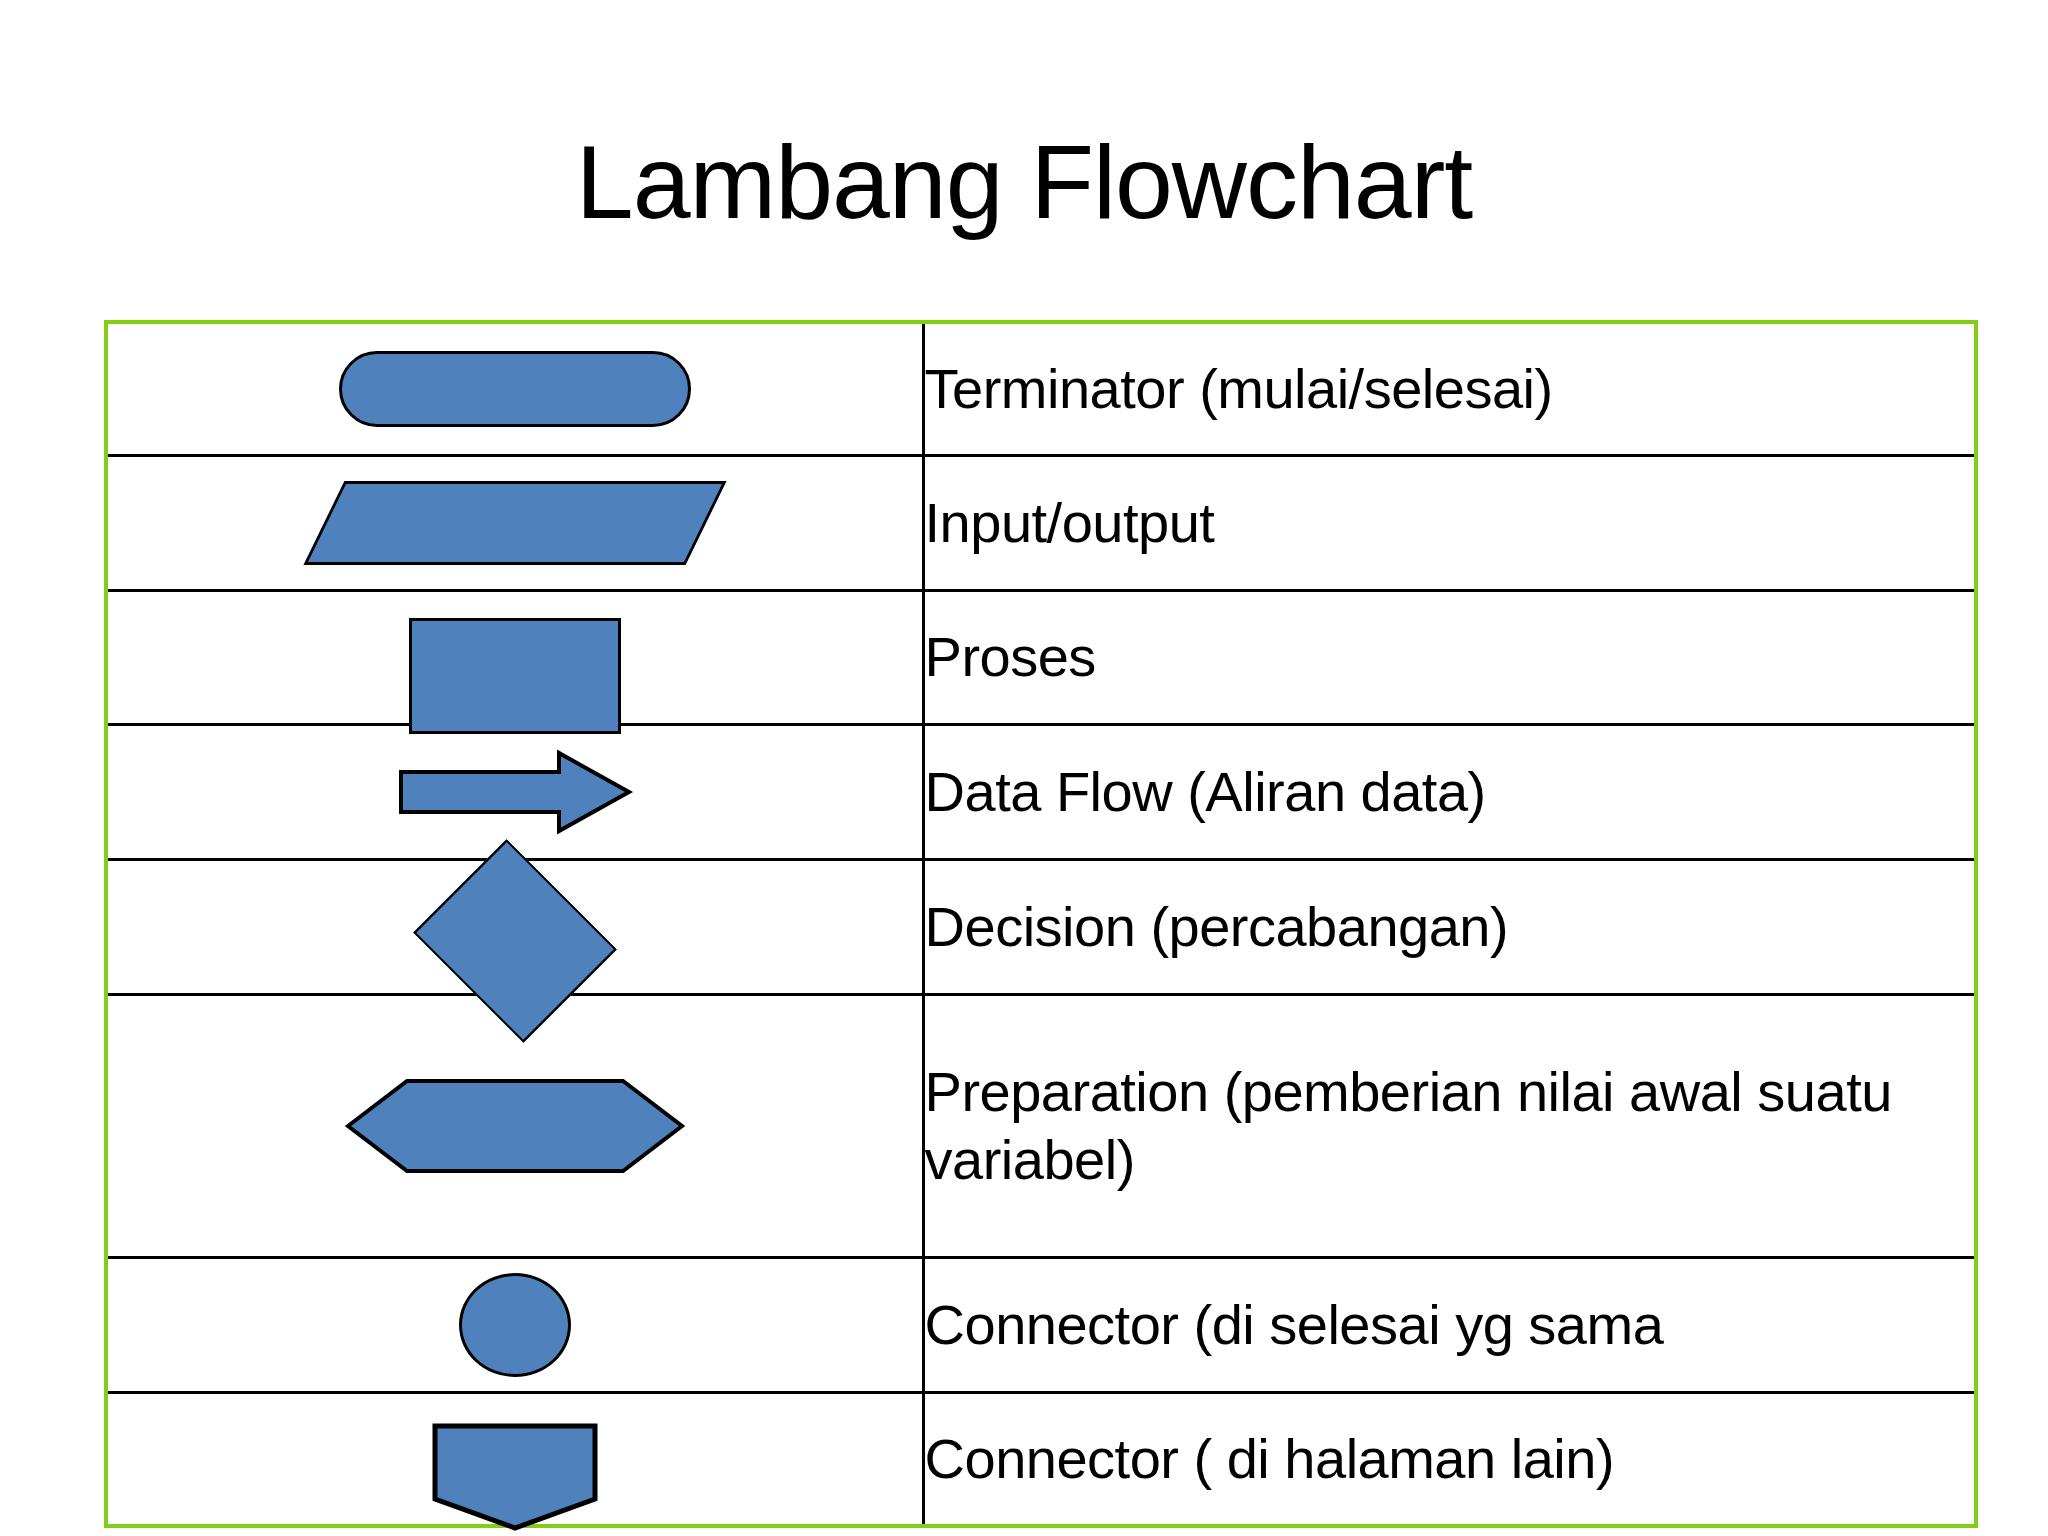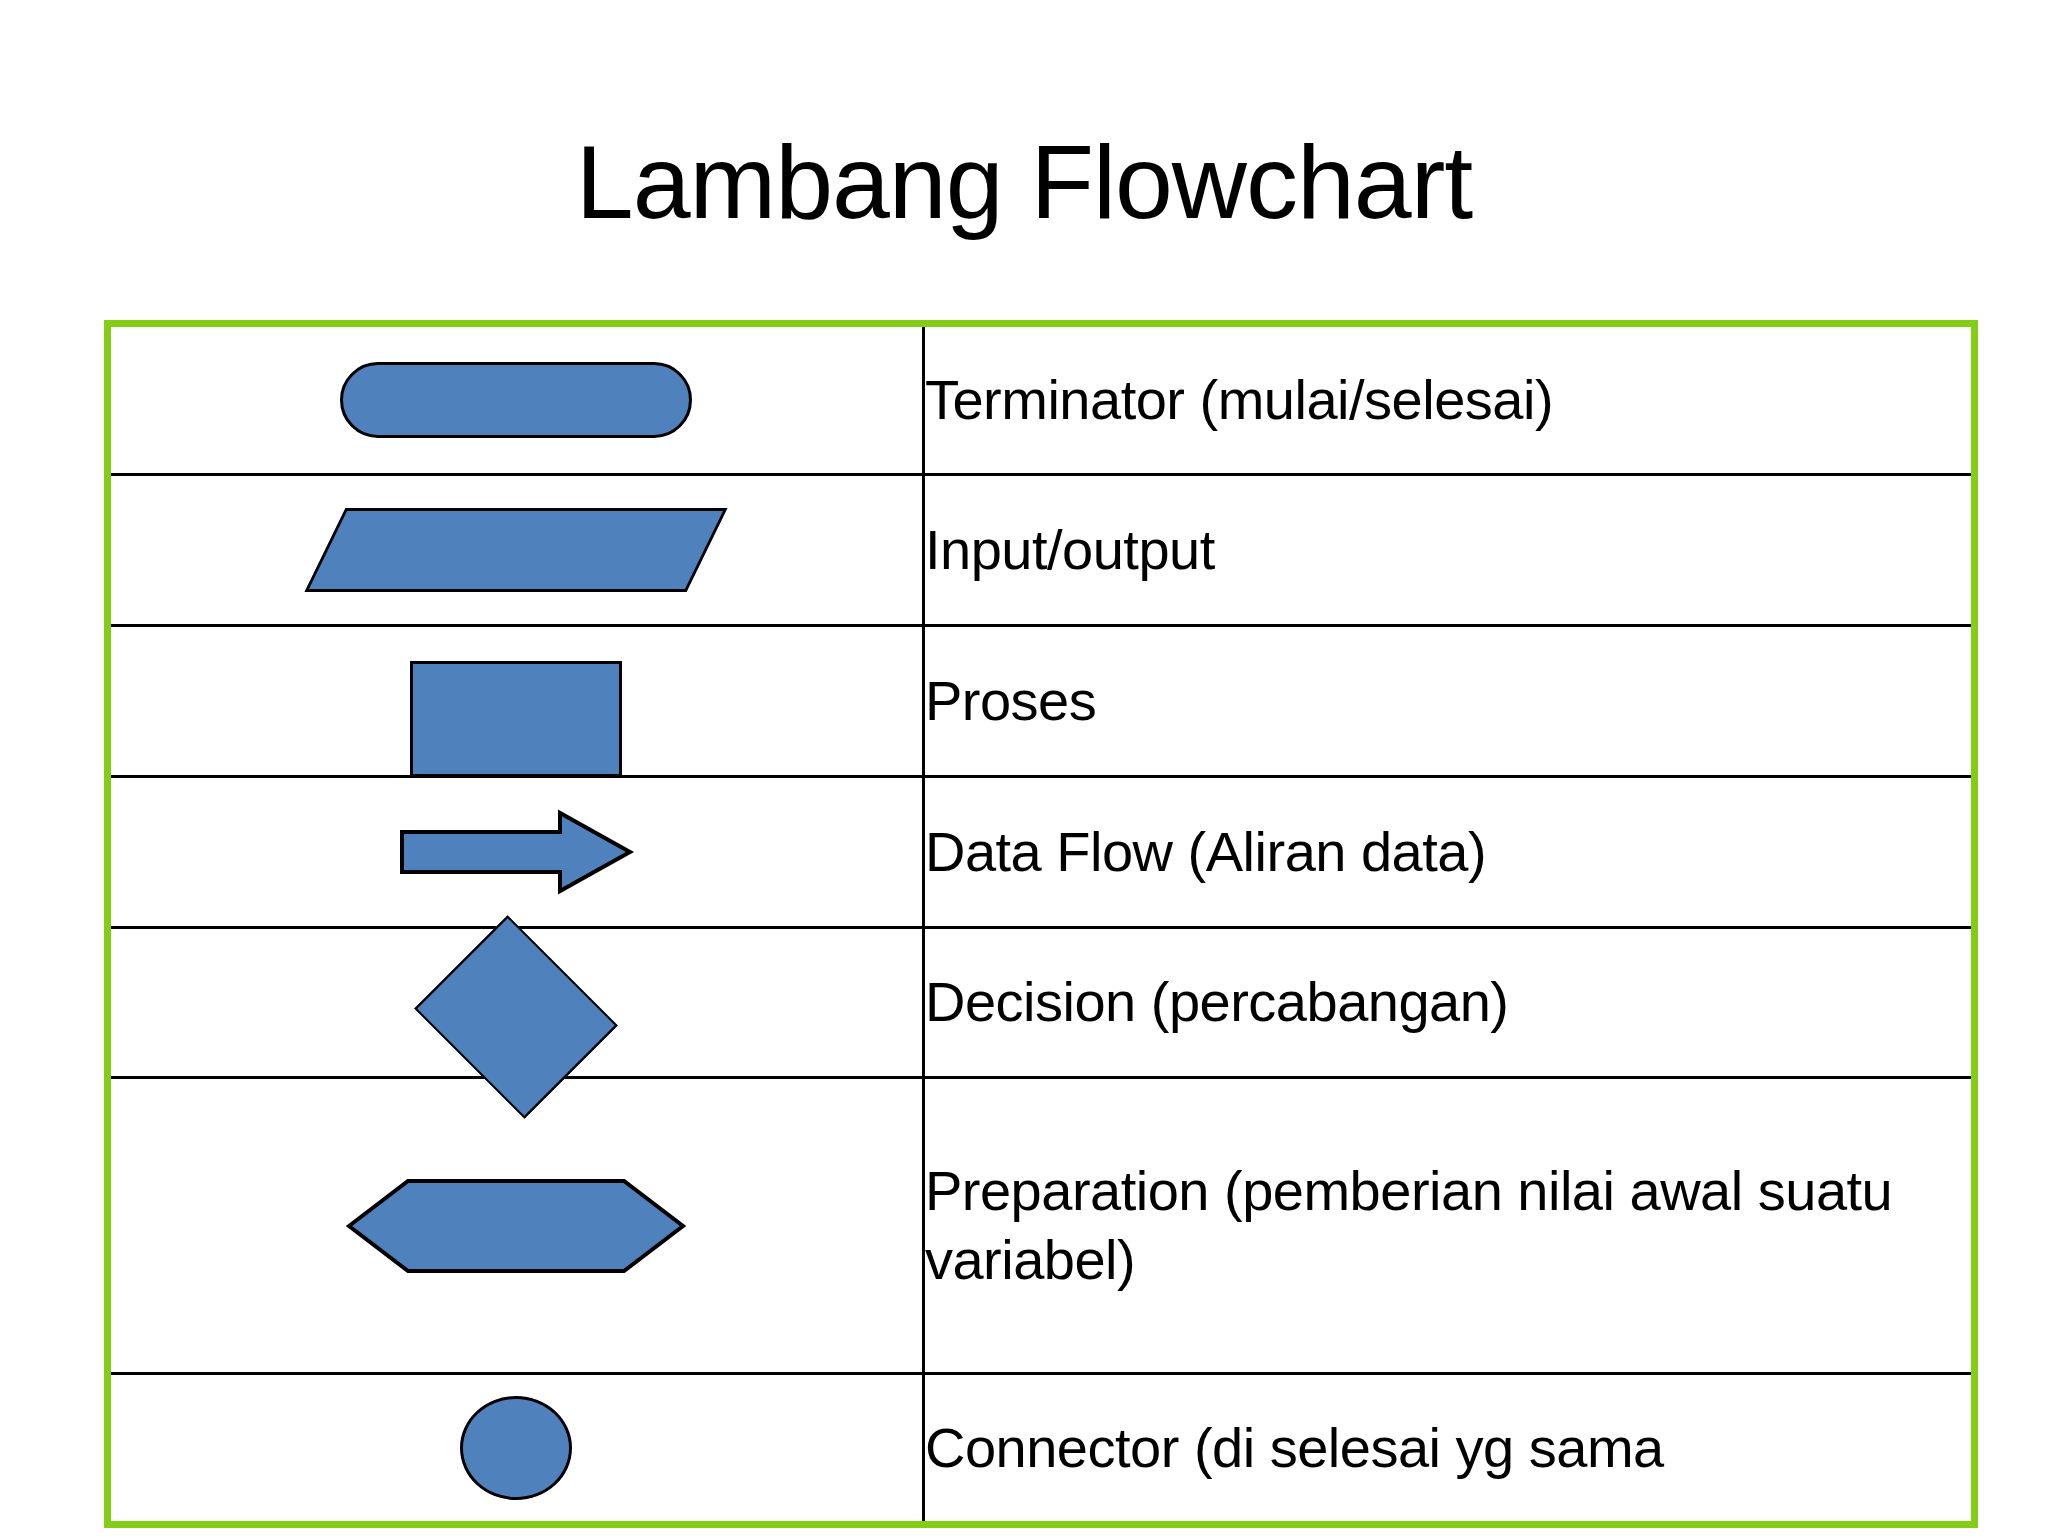--- a/index.html
+++ b/index.html
@@ -24,21 +24,21 @@
     line-height:1.08;
     white-space:nowrap;
   }
 
   .table-wrap{
     position:absolute;
     left:104px;
     top:272px;
     width:1874px;
     height:1208px;
-    border:7px solid #84cc16;
+    border:4px solid #84cc16;
     box-sizing:border-box;
     background:#fff;
   }
   .ftable{
     width:100%;
     height:100%;
     border-collapse:collapse;
     table-layout:fixed;
   }
   .ftable tr{}
@@ -236,18 +236,30 @@
 
         <tr>
           <td class="cell-shape">
             <div class="shapebox">
               <div class="shape sh-circle"></div>
             </div>
           </td>
           <td class="cell-label">Connector (di selesai yg sama</td>
         </tr>
 
+        <tr>
+          <td class="cell-shape">
+            <div class="shapebox">
+              <div class="shape sh-offpage">
+                <svg viewBox="0 0 166 108" preserveAspectRatio="none">
+                  <polygon points="3,3 163,3 163,76 83,105 3,76" fill="#4F81BD" stroke="#000000" stroke-width="5"></polygon>
+                </svg>
+              </div>
+            </div>
+          </td>
+          <td class="cell-label">Connector ( di halaman lain)</td>
+        </tr>
 
       </tbody>
     </table>
   </div>
 
 </div>
 
 </body></html>

